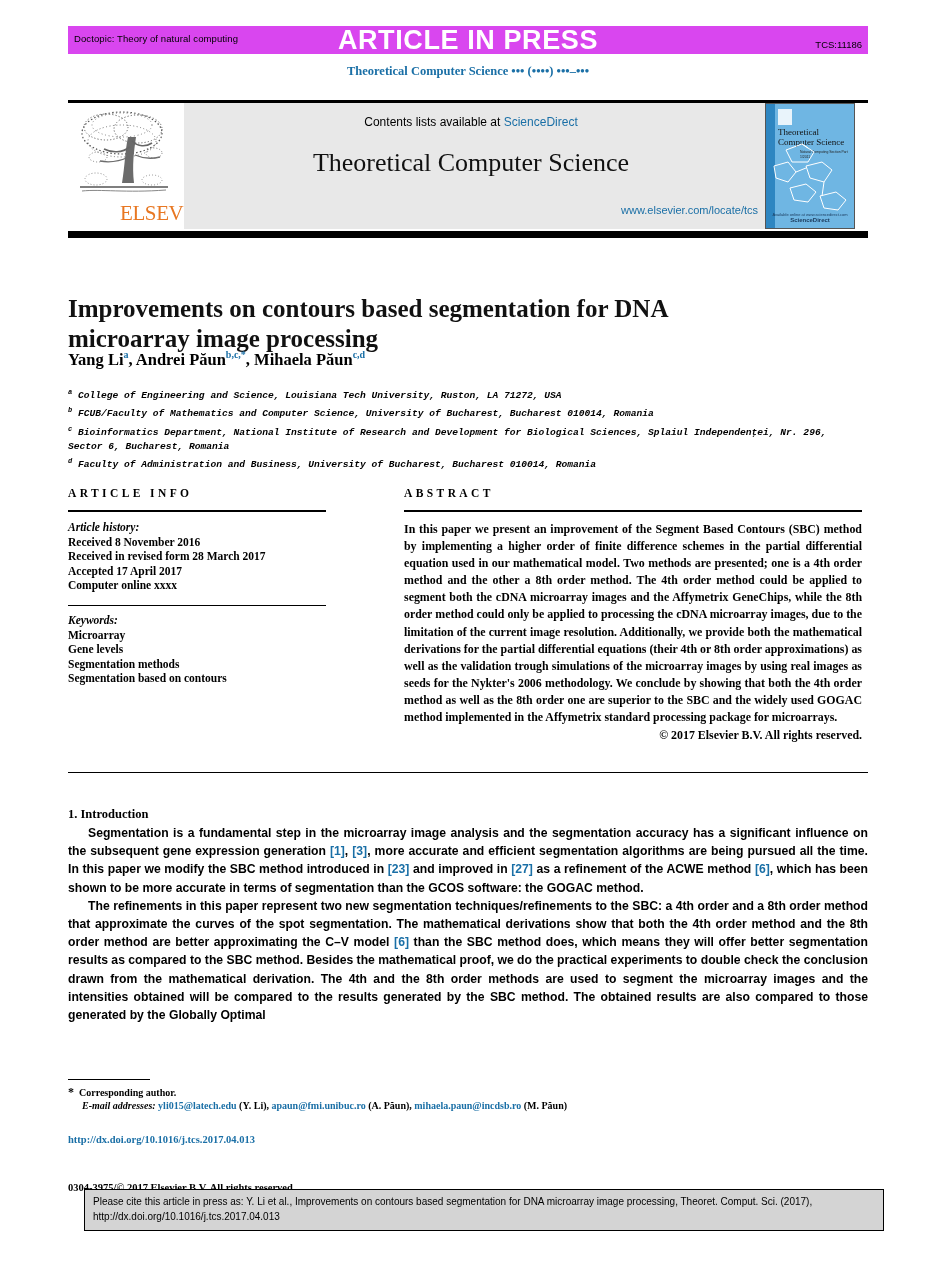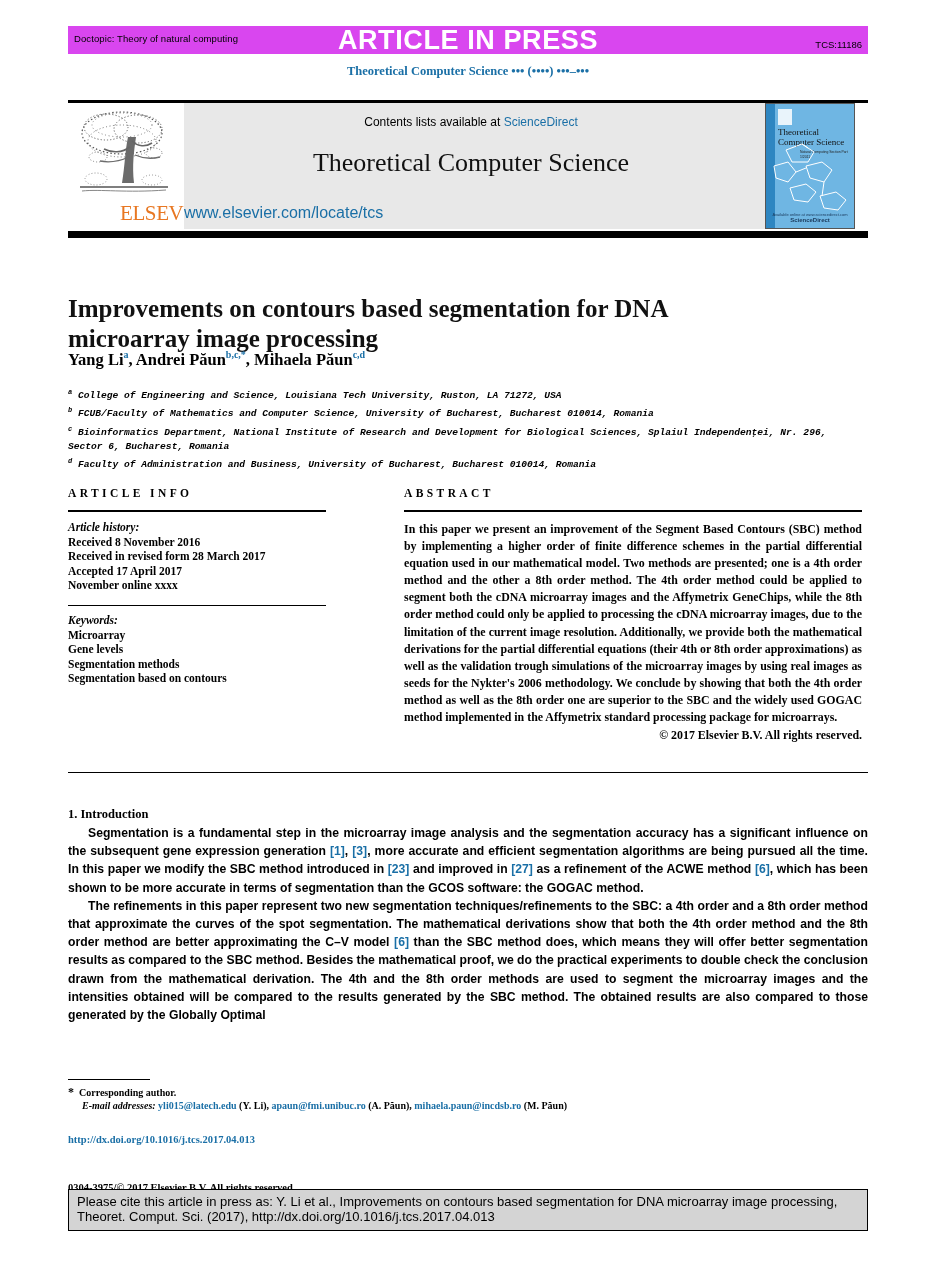--- a/index.html
+++ b/index.html
@@ -132,23 +132,23 @@
     width: 574px;
     text-align: center;
     font-family: "Liberation Serif", serif;
     font-size: 26px;
     color: #111;
   }
   .journal-url {
     position: absolute;
     left: 0; top: 101px;
     width: 574px;
-    text-align: left;
-    font-family: "Liberation Sans", sans-serif;
-    font-size: 16px;
+    text-align: right;
+    font-family: "Liberation Sans", sans-serif;
+    font-size: 11px;
     color: #1a6fa6;
   }
   .cover {
     position: absolute;
     left: 697px; top: 0;
     width: 90px; height: 126px;
     background: #6fb6e3;
     border: 1px solid #555;
     box-sizing: border-box;
     overflow: hidden;
@@ -359,28 +359,28 @@
     font-family: "Liberation Serif", serif;
     font-weight: bold;
     font-size: 10.5px;
     color: #000;
     margin-top: 34px;
   }
 
   
   .cite-box {
     position: absolute;
-    left: 0; top: 1189px;
+    left: 16px; top: 1189px;
     width: 800px;
     background: #d4d4d4;
     border: 1px solid #000;
     box-sizing: border-box;
     padding: 5px 8px 6px 8px;
     font-family: "Liberation Sans", sans-serif;
-    font-size: 13px;
+    font-size: 10px;
     line-height: 14.5px;
   }
 </style>
 </head>
 <body>
 
 <div class="page">
 
   <div class="topbar">
     <div class="topbar-doctopic">Doctopic: Theory of natural computing</div>
@@ -463,21 +463,21 @@
   </div>
 
   <div class="info-col">
     <div class="sec-head">ARTICLE INFO</div>
     <div class="hr-thick"></div>
     <div class="hist">
       <div class="lbl">Article history:</div>
       <div>Received 8 November 2016</div>
       <div>Received in revised form 28 March 2017</div>
       <div>Accepted 17 April 2017</div>
-      <div>November online xxxx</div>
+      <div>Computer online xxxx</div>
     </div>
     <div class="kw-rule"></div>
     <div class="kws">
       <div class="lbl">Keywords:</div>
       <div>Microarray</div>
       <div>Gene levels</div>
       <div>Segmentation methods</div>
       <div>Segmentation based on contours</div>
     </div>
   </div>

